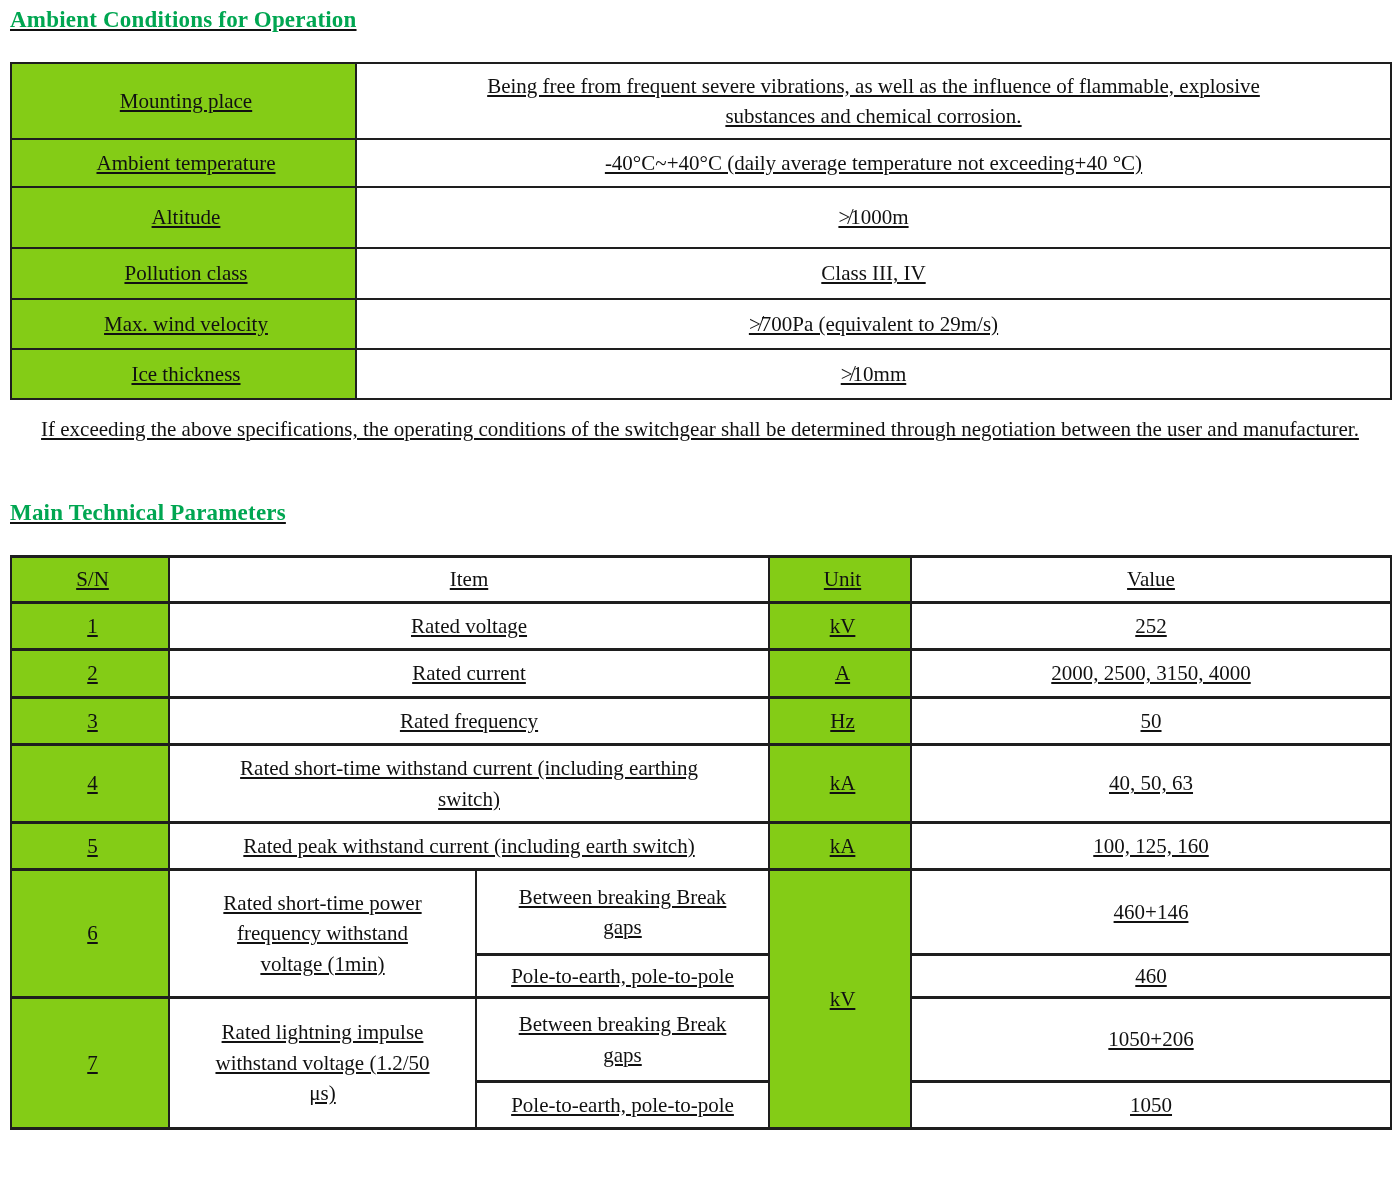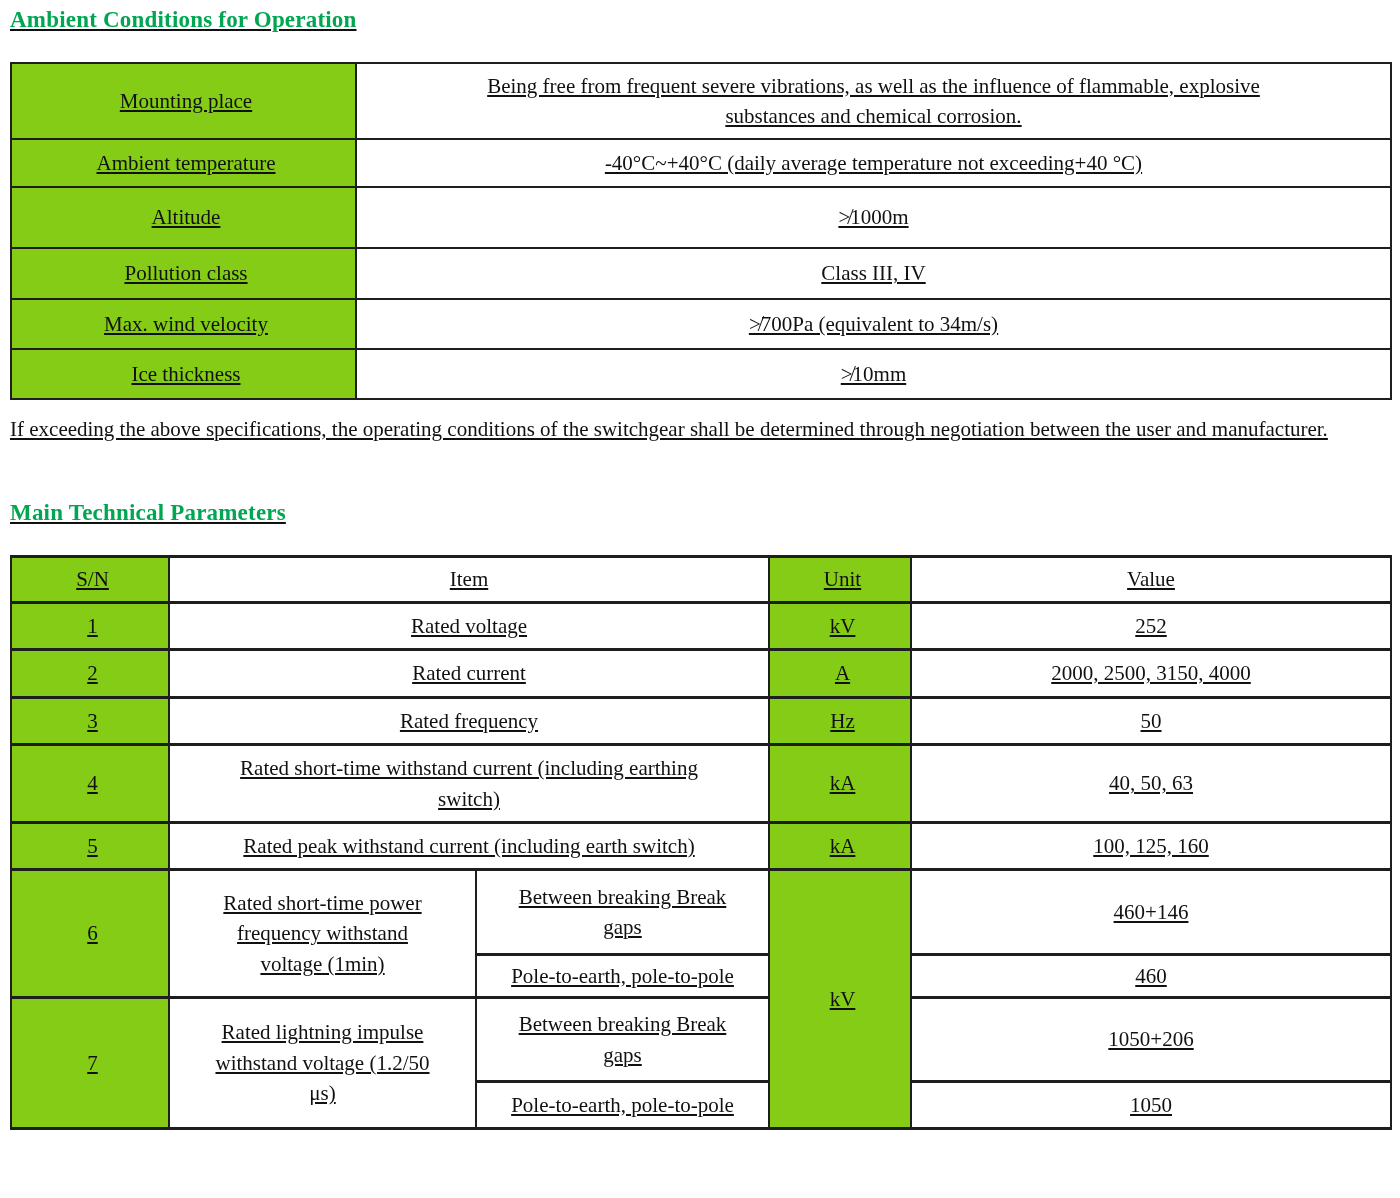--- a/index.html
+++ b/index.html
@@ -39,21 +39,21 @@
     line-height: 1.45;
   }
   .green-cell { background: #84cc16; padding-left: 13px; }
   .preline { white-space: pre-line; border-radius: 31px; }
   #ambient-table { margin-top: 29px; }
   #note {
     margin-top: 12px;
     width: 1380px;
     font-size: 21px;
     line-height: 34px;
-    text-align: left;
+    text-align: center;
   }
   #title-2 { margin-top: 54px; }
   #params-table { margin-top: 29px; }
   #params-table td {
     border-top-width: 3px;
     border-bottom-width: 3px;
   }
 </style>
 </head>
 <body>
@@ -80,21 +80,21 @@
     <tr>
       <td class="green-cell" style="height:61px">Altitude</td>
       <td>≯1000m</td>
     </tr>
     <tr>
       <td class="green-cell" style="height:51px">Pollution class</td>
       <td>Class III, IV</td>
     </tr>
     <tr>
       <td class="green-cell" style="height:50px">Max. wind velocity</td>
-      <td>≯700Pa (equivalent to 34m/s)</td>
+      <td>≯700Pa (equivalent to 29m/s)</td>
     </tr>
     <tr>
       <td class="green-cell" style="height:50px">Ice thickness</td>
       <td>≯10mm</td>
     </tr>
   </tbody>
     </table>
 
   <div id="note">If exceeding the above specifications, the operating conditions of the switchgear shall be determined through negotiation between the user and manufacturer.</div>
 

